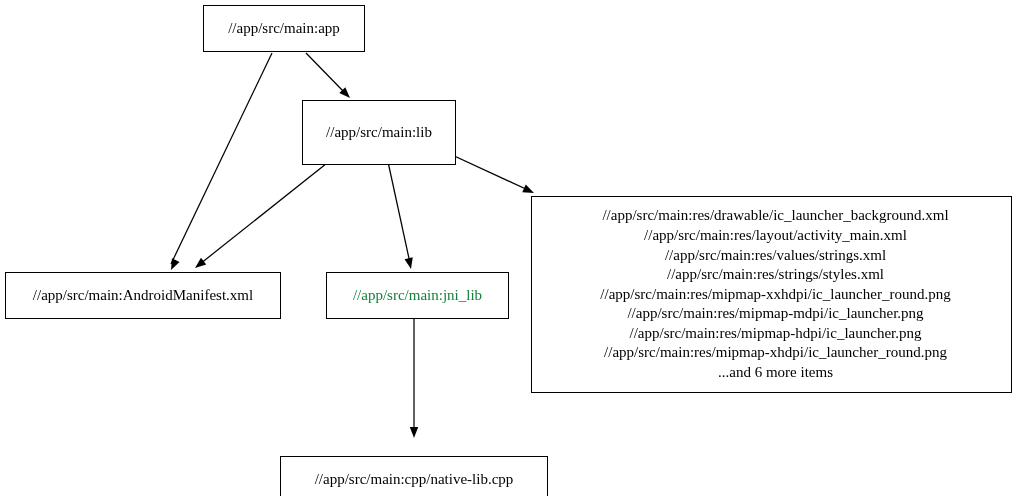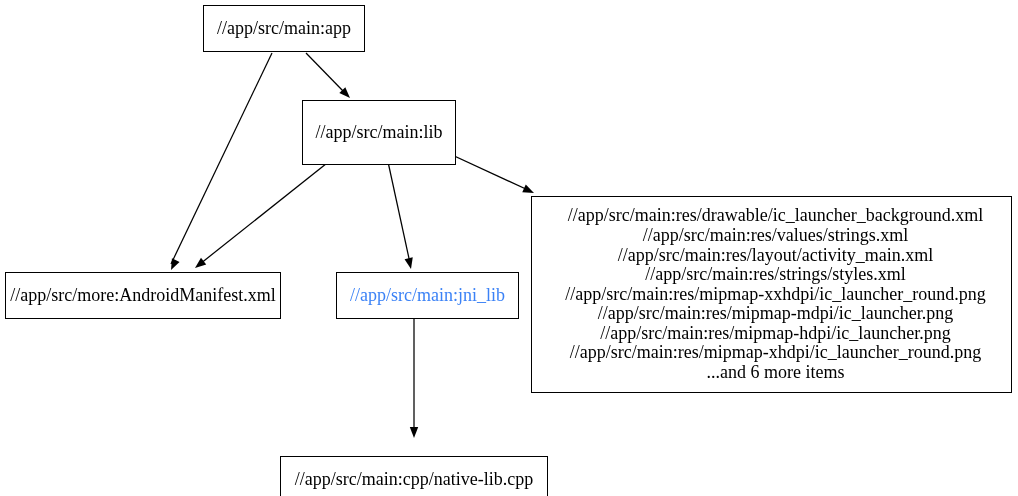--- a/index.html
+++ b/index.html
@@ -25,21 +25,21 @@
   .gnode {
     position: absolute;
     box-sizing: border-box;
     border: 1px solid #000000;
     background: #ffffff;
     display: flex;
     flex-direction: column;
     align-items: center;
     justify-content: center;
     color: #000000;
-    font-size: 18px;
+    font-size: 15px;
     line-height: 19.6px;
     white-space: nowrap;
     text-align: center;
   }
   .gnode .nline {
     display: block;
   }
 </style>
 </head>
 <body>
@@ -66,29 +66,29 @@
   </svg>
 
   <div id="nodes-layer">
       <div class="gnode" style="left: 203px; top: 5px; width: 162px; height: 47px; border-color: rgb(0, 0, 0); background: rgb(255, 255, 255); color: rgb(0, 0, 0);">
         <span class="nline">//app/src/main:app</span>
       </div>
       <div class="gnode" style="left: 302px; top: 100px; width: 154px; height: 65px; border-color: rgb(0, 0, 0); background: rgb(255, 255, 255); color: rgb(0, 0, 0);">
         <span class="nline">//app/src/main:lib</span>
       </div>
       <div class="gnode" style="left: 5px; top: 272px; width: 276px; height: 47px; border-color: rgb(0, 0, 0); background: rgb(255, 255, 255); color: rgb(0, 0, 0);">
-        <span class="nline">//app/src/more:AndroidManifest.xml</span>
+        <span class="nline">//app/src/main:AndroidManifest.xml</span>
       </div>
-      <div class="gnode" style="left: 336px; top: 272px; width: 183px; height: 47px; border-color: rgb(0, 0, 0); background: rgb(255, 255, 255); color: #3b82f6;">
+      <div class="gnode" style="left: 326px; top: 272px; width: 183px; height: 47px; border-color: rgb(0, 0, 0); background: rgb(255, 255, 255); color: #15803d;">
         <span class="nline">//app/src/main:jni_lib</span>
       </div>
       <div class="gnode" style="left: 531px; top: 196px; width: 481px; height: 197px; border-color: rgb(0, 0, 0); background: rgb(255, 255, 255); color: rgb(0, 0, 0); padding-left: 8px;">
         <span class="nline">//app/src/main:res/drawable/ic_launcher_background.xml</span>
+        <span class="nline">//app/src/main:res/layout/activity_main.xml</span>
         <span class="nline">//app/src/main:res/values/strings.xml</span>
-        <span class="nline">//app/src/main:res/layout/activity_main.xml</span>
         <span class="nline">//app/src/main:res/strings/styles.xml</span>
         <span class="nline">//app/src/main:res/mipmap-xxhdpi/ic_launcher_round.png</span>
         <span class="nline">//app/src/main:res/mipmap-mdpi/ic_launcher.png</span>
         <span class="nline">//app/src/main:res/mipmap-hdpi/ic_launcher.png</span>
         <span class="nline">//app/src/main:res/mipmap-xhdpi/ic_launcher_round.png</span>
         <span class="nline">...and 6 more items</span>
       </div>
       <div class="gnode" style="left: 280px; top: 440px; width: 268px; height: 47px; border-color: rgb(0, 0, 0); background: rgb(255, 255, 255); color: rgb(0, 0, 0); margin-top: 16px;">
         <span class="nline">//app/src/main:cpp/native-lib.cpp</span>
       </div>

